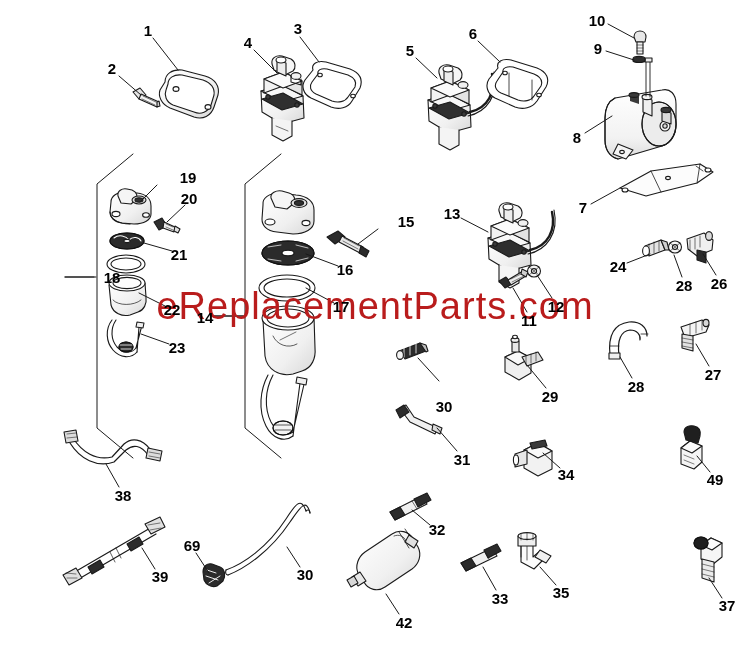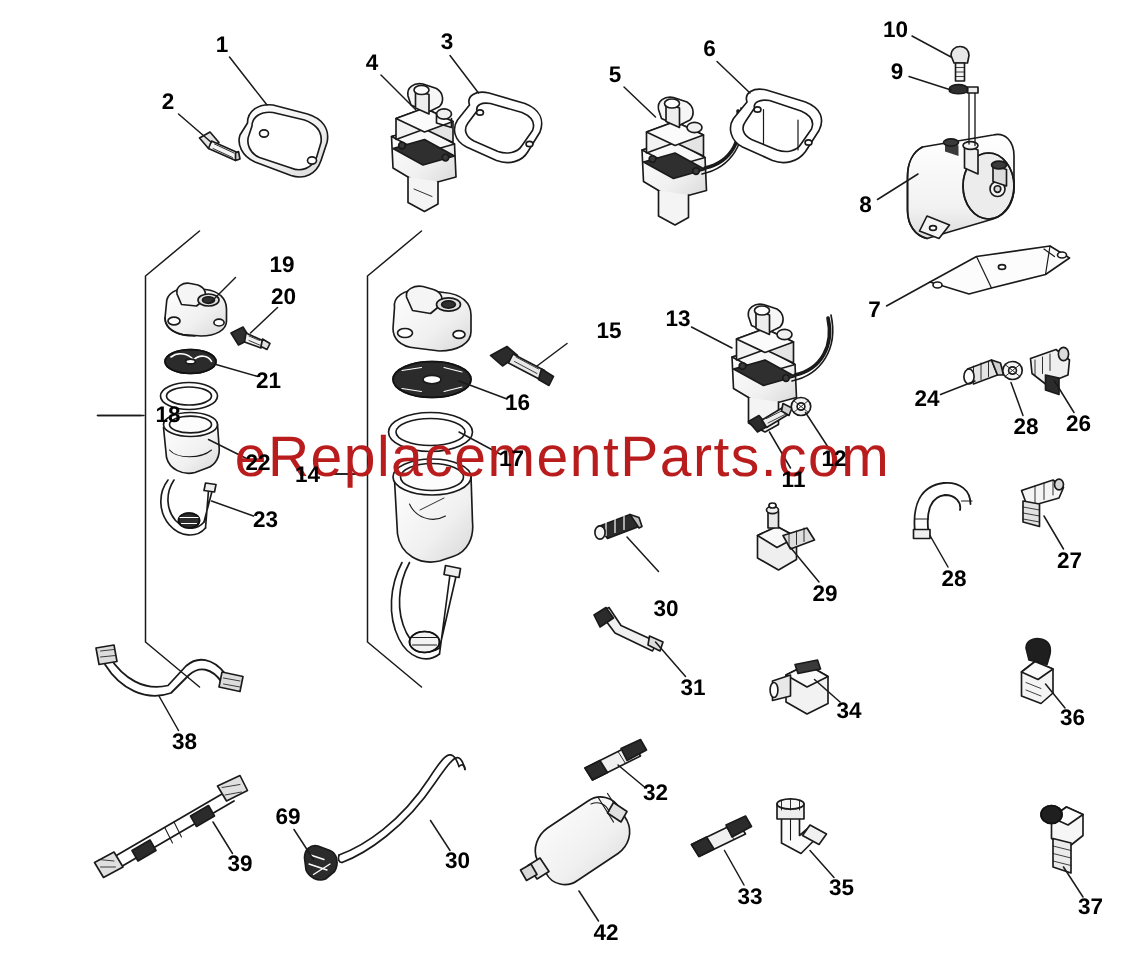--- a/index.html
+++ b/index.html
@@ -593,21 +593,21 @@
       <div class="callout-label" style="left: 719px; top: 283px;">26</div>
       <div class="callout-label" style="left: 713px; top: 374px;">27</div>
       <div class="callout-label" style="left: 636px; top: 386px;">28</div>
       <div class="callout-label" style="left: 550px; top: 396px;">29</div>
       <div class="callout-label" style="left: 444px; top: 406px; text-align: center;">30</div>
       <div class="callout-label" style="left: 462px; top: 459px;">31</div>
       <div class="callout-label" style="left: 437px; top: 529px;">32</div>
       <div class="callout-label" style="left: 500px; top: 598px; text-align: center;">33</div>
       <div class="callout-label" style="left: 566px; top: 474px;">34</div>
       <div class="callout-label" style="left: 561px; top: 592px;">35</div>
-      <div class="callout-label" style="left: 715px; top: 479px;">36</div>
+      <div class="callout-label" style="left: 715px; top: 479px;">49</div>
       <div class="callout-label" style="left: 727px; top: 605px;">37</div>
       <div class="callout-label" style="left: 123px; top: 495px;">38</div>
       <div class="callout-label" style="left: 160px; top: 576px;">39</div>
       <div class="callout-label" style="left: 305px; top: 574px;">30</div>
       <div class="callout-label" style="left: 192px; top: 545px;">69</div>
       <div class="callout-label" style="left: 404px; top: 622px;">42</div>
     </div>
 
 </div>
 

